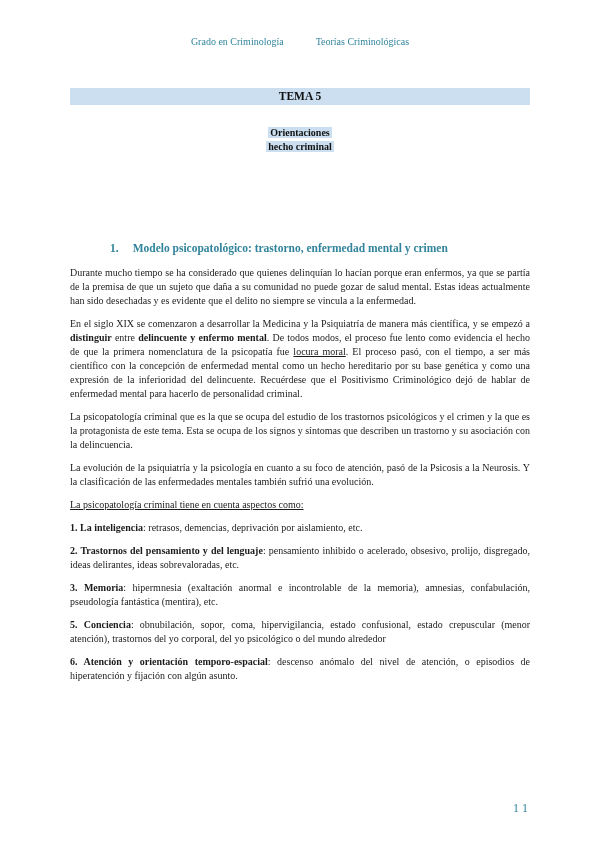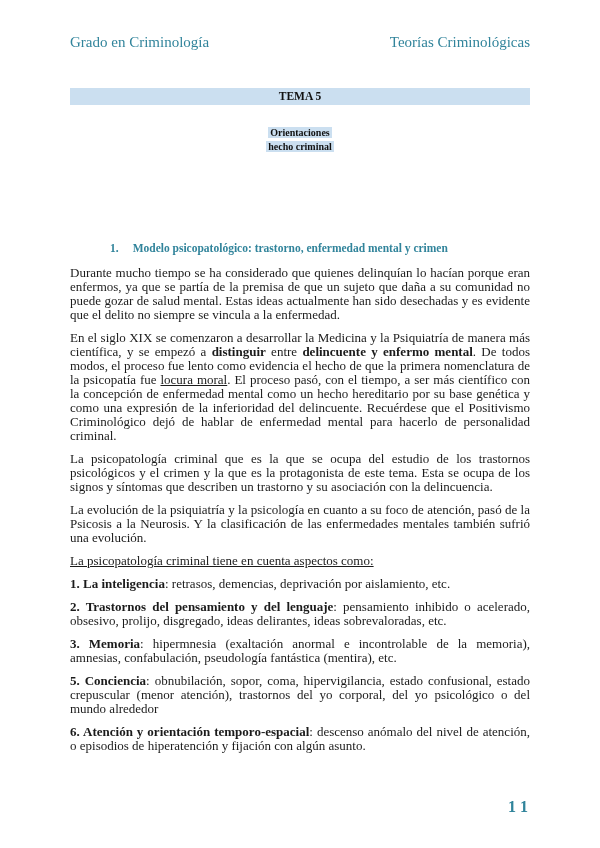--- a/index.html
+++ b/index.html
@@ -10,22 +10,22 @@
   html,body{background:#ffffff;}
   body{width:600px;height:848px;overflow:hidden;}
   .page{
     width:600px;height:848px;position:relative;
     background:#ffffff;
     font-family:"Liberation Serif", serif;
     color:#1b1b1b;
   }
   .margins{position:absolute;top:36px;left:70px;right:70px;}
   .header-row{
-    display:flex;justify-content:space-between;
-    color:var(--teal);font-size:15px;line-height:12px;gap:32px;
+    display:flex;justify-content:center;
+    color:var(--teal);font-size:10px;line-height:12px;gap:32px;
   }
   .tema-band{
     margin-top:40px;
     background:var(--hl);
     text-align:center;
     font-weight:bold;
     font-size:11.5px;
     line-height:15px;
     padding:1px 0;
     color:#111111;
@@ -47,33 +47,32 @@
     display:flex;
     color:var(--teal);
     font-weight:bold;
     font-size:11.5px;
     line-height:14px;
     padding-left:40px;
   }
   .section-heading .num{margin-right:14px;}
   .doc-body{
     margin-top:11px;
-    font-size:13px;
+    font-size:10px;
     line-height:14px;
     text-align:justify;
   }
   .para{margin-bottom:9px;}
   .b{font-weight:bold;}
   .u{text-decoration:underline;}
   .footer{
     position:absolute;
     right:72px;bottom:32px;
     color:var(--teal);
-    font-size:16px;
-    font-weight:bold;
+    font-size:12px;
   }
 </style>
 </head>
 <body>
 
 <div class="page">
   <div class="margins">
 
     <div class="header-row">
       <span>Grado en Criminología</span>

